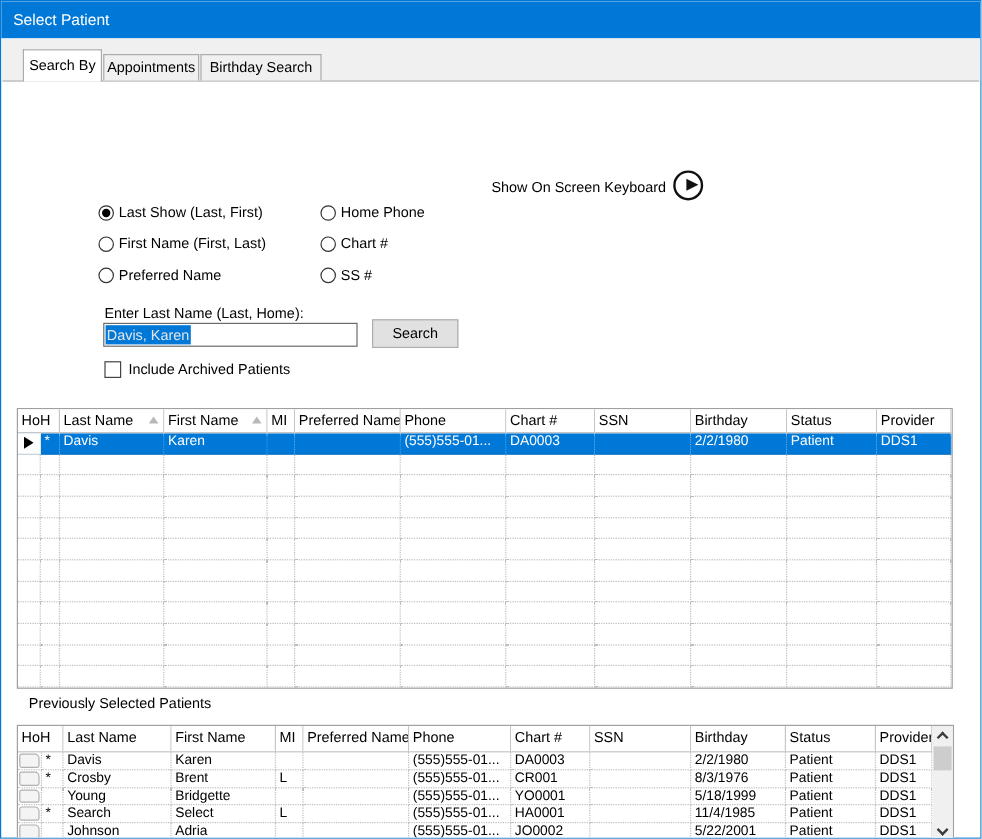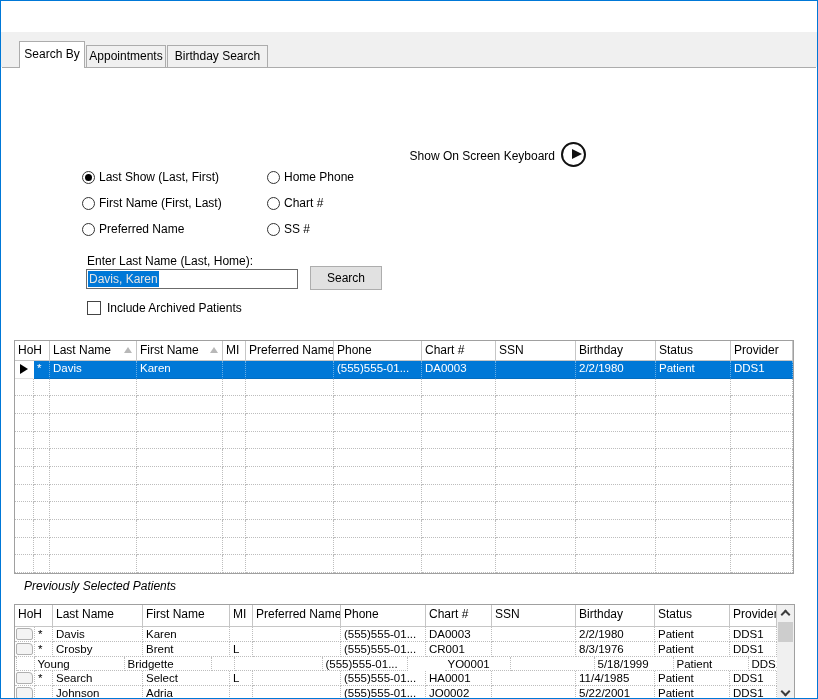--- a/index.html
+++ b/index.html
@@ -43,24 +43,24 @@
   .sel-text { background:#0078d7; color:#e5e5e5; padding:1px 1px; }
   .btn { position:absolute; background:#e1e1e1; border:1px solid #adadad; font-size:12px;
          font-family:"Liberation Sans", sans-serif; color:#000; text-align:center; cursor:default; }
   .btn-search { left:308px; top:198px; width:72px; height:24px; line-height:22px; }
   .chk-box { position:absolute; left:85px; top:233px; width:14px; height:14px; background:#fff; border:1px solid #444; }
   .chk-label { position:absolute; left:105px; top:233px; font-size:12px; }
 
   
   .grid { position:absolute; background:#fff; border:1px solid #a0a0a0; overflow:hidden; }
   .grid-main { left:12px; top:272px; width:780px; height:234px; }
-  .prev-label { position:absolute; left:22px; top:511px; font-size:12px;font-style:italic; }
+  .prev-label { position:absolute; left:22px; top:511px; font-size:12px; }
   .grid-prev-wrap { position:absolute; left:12px; top:536px; width:781px; height:114px;
                     border:1px solid #a0a0a0; background:#fff; overflow:hidden; }
-  .grow { display:flex;justify-content:center; }
+  .grow { display:flex; }
   .gcell { flex:0 0 auto; overflow:hidden; white-space:nowrap; font-size:11.5px; color:#000;
            padding:1px 3px 0 3px; border-right:1px dotted #bdbdbd; border-bottom:1px dotted #bdbdbd;
            position:relative; }
   .ghead .gcell { font-size:12px; border-right:1px solid #c6c6c6; border-bottom:1px solid #c6c6c6;
                   padding-top:2px; background:#fff; }
   .row-sel { background:#0078d7; }
   .row-sel .gcell { color:#fff; border-right:1px dotted rgba(255,255,255,.4); border-bottom:1px solid #2a2a2a22; }
   .row-sel .cell-marker { background:#fff; }
   .cell-marker { padding:0; }
   .marker-arrow { position:absolute; left:5px; top:3px; width:0; height:0;
@@ -76,20 +76,23 @@
   .sb-btn { position:absolute; width:16px; height:16px; background:#f0f0f0;
             display:flex; align-items:center; justify-content:center; }
   .chev { width:7px; height:7px; }
   .chev-up    { border-left:2px solid #3c3c3c; border-top:2px solid #3c3c3c; transform:rotate(45deg); margin-top:3px; }
   .chev-down  { border-right:2px solid #3c3c3c; border-bottom:2px solid #3c3c3c; transform:rotate(45deg); margin-bottom:3px; }
 </style>
 </head>
 <body>
 
 <div class="dialog">
+  <div class="titlebar">
+    <span>Select Patient</span>
+  </div>
   <div class="tabstrip"></div>
   <div class="tab tab-appt">Appointments</div>
   <div class="tab tab-adv">Birthday Search</div>
   <div class="page">
 
     <div class="rcol rcol-left" id="radio-col-left">
         <div class="radio-row">
           <span class="radio-outer checked"></span>
           <span class="radio-label">Last Show (Last, First)</span>
         </div>
@@ -368,21 +371,21 @@
           <div class="grow" style="height: 14.8px;">
             <div class="gcell cell-marker" style="width: 20px; height: 14.8px;">
               <div class="rowbtn"></div>
             </div>
             <div class="gcell" style="width: 18px; height: 14.8px;"></div>
             <div class="gcell" style="width: 90px; height: 14.8px;">Young</div>
             <div class="gcell" style="width: 87px; height: 14.8px;">Bridgette</div>
             <div class="gcell" style="width: 23px; height: 14.8px;"></div>
             <div class="gcell" style="width: 88px; height: 14.8px;"></div>
             <div class="gcell" style="width: 85px; height: 14.8px;">(555)555-01...</div>
-            <div class="gcell" style="width: 66px; height: 14.8px; margin-left: 37px;">YO0001</div>
+            <div class="gcell" style="width: 66px; height: 14.8px;">YO0001</div>
             <div class="gcell" style="width: 84px; height: 14.8px;"></div>
             <div class="gcell" style="width: 79px; height: 14.8px;">5/18/1999</div>
             <div class="gcell" style="width: 75px; height: 14.8px;">Patient</div>
             <div class="gcell" style="width: 47px; height: 14.8px;">DDS1</div>
           </div>
           <div class="grow" style="height: 14.8px;">
             <div class="gcell cell-marker" style="width: 20px; height: 14.8px;">
               <div class="rowbtn"></div>
             </div>
             <div class="gcell" style="width: 18px; height: 14.8px;">*</div>

